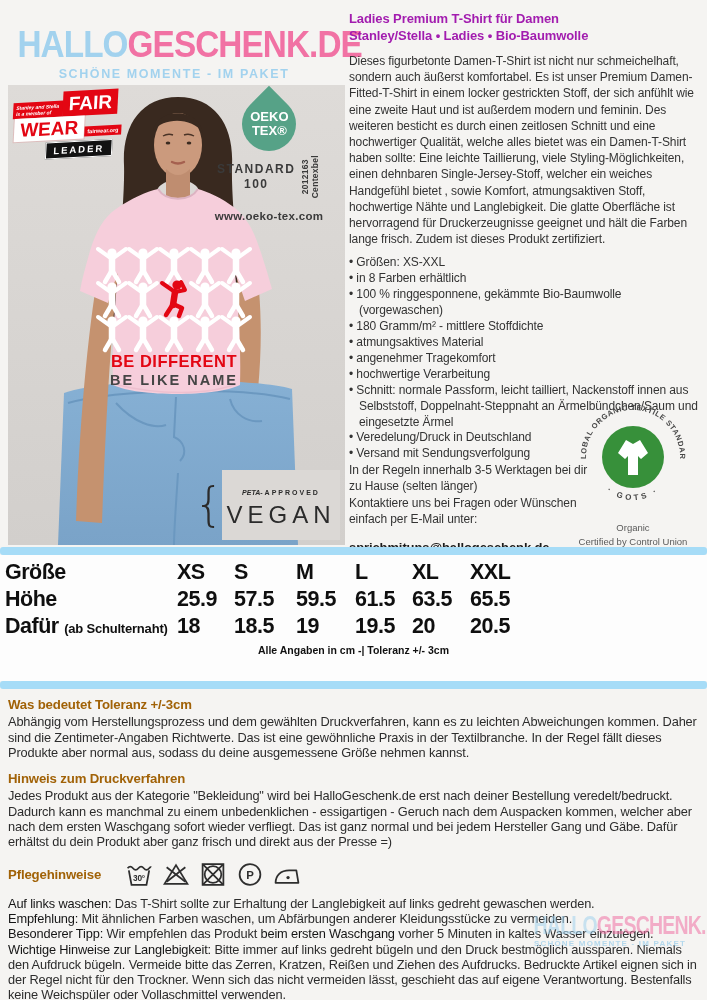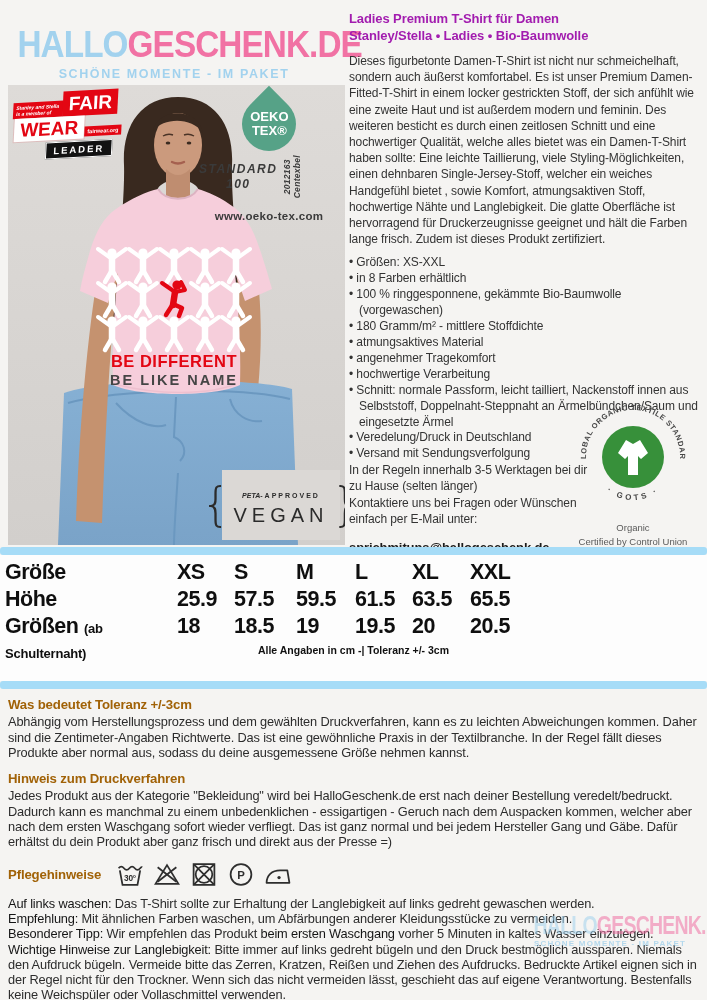--- a/index.html
+++ b/index.html
@@ -33,37 +33,37 @@
   .fw-leader{margin-left:30px;margin-top:2px;display:inline-block;background:#121212;color:#fff;
              border:1.5px solid #fff;font-size:9.5px;font-weight:800;letter-spacing:2px;
              padding:2px 7px;transform:skewX(-6deg);}
 
   
   .oeko{position:absolute;right:6px;top:8px;width:140px;text-align:center;}
   .oeko-drop{width:54px;height:54px;margin:4px auto 2px auto;background:#56a287;
              border-radius:0 50% 50% 50%;transform:rotate(45deg);
              display:flex;align-items:center;justify-content:center;}
   .oeko-drop-inner{transform:rotate(-45deg);color:#fff;font-weight:800;font-size:13px;line-height:1.05;}
-  .oeko-mid{display:flex;align-items:center;gap:6px;margin-top:4px;font-style:italic;}
+  .oeko-mid{display:flex;justify-content:center;align-items:center;gap:6px;margin-top:4px;}
   .oeko-std{font-size:12px;font-weight:800;letter-spacing:1.5px;color:#3a3a3a;line-height:1.25;}
   .oeko-cert{font-size:8.5px;font-weight:800;color:#3a3a3a;writing-mode:vertical-rl;
              transform:rotate(180deg);line-height:1.15;letter-spacing:.3px;}
   .oeko-url{margin-top:12px;font-size:11.5px;font-weight:800;color:#3a3a3a;letter-spacing:.3px;}
 
   
   .design{position:absolute;left:86px;top:160px;width:160px;height:145px;}
 
   
   .vegan{position:absolute;right:5px;bottom:5px;width:118px;height:70px;background:#dbd8d5;
          display:flex;align-items:center;justify-content:center;color:#2b2b2b;}
   .vg-brace{font-size:46px;font-weight:300;line-height:0.9;font-family:"DejaVu Sans",sans-serif;}
   .vg-mid{margin:0 3px;text-align:center;}
   .vg-top{font-size:7px;font-weight:700;letter-spacing:2px;}
   .vg-top .vg-brand{font-style:italic;font-weight:800;letter-spacing:0;}
-  .vg-word{font-size:20px;font-weight:500;letter-spacing:5px;margin-top:2px;}
+  .vg-word{font-size:24px;font-weight:500;letter-spacing:5px;margin-top:2px;}
 
   
   .right-col{position:absolute;left:349px;top:10px;width:357px;font-size:12px;line-height:16.2px;
              letter-spacing:-.1px;color:#333;}
   .rc-title{font-size:13px;line-height:17px;font-weight:700;color:#a21caf;}
   .rc-desc{margin-top:9px;}
   .rc-bullets{margin-top:8px;}
   .bullet{padding-left:10px;text-indent:-10px;line-height:15.9px;}
   .bullet::before{content:"• ";}
   .rc-para{width:240px;}
@@ -84,21 +84,21 @@
         padding-left:5px;align-items:baseline;height:27px;
         font-size:21.5px;font-weight:700;letter-spacing:-.5px;color:#0f0f0f;}
   .tlabel .suffix{font-size:13px;font-weight:600;letter-spacing:-.2px;}
   .tnote{text-align:center;font-size:10.5px;font-weight:700;color:#111;margin-top:3px;}
 
   
   .bottom{position:absolute;left:8px;top:697px;width:694px;font-size:12.8px;line-height:15.3px;
           letter-spacing:-.15px;color:#2c2c2c;}
   .b-head{font-size:13.2px;font-weight:700;color:#a16207;margin-bottom:2px;}
   .b-sec{margin-bottom:11px;}
-  .care-row{display:flex;align-items:center;gap:1px;margin:4px 0 8px 0;}
+  .care-row{display:flex;align-items:center;gap:10px;margin:4px 0 8px 0;}
   .care-row .b-head{margin:0 14px 0 0;}
   .care-icons{display:flex;gap:9px;align-items:center;}
   .bold{font-weight:400;color:#151515;text-align:right;}
 
   
   .watermark{position:absolute;left:512px;top:913px;width:196px;text-align:center;opacity:.55;
              pointer-events:none;}
   .wm-main{font-size:25px;font-weight:800;letter-spacing:-1px;line-height:1;white-space:nowrap;
            transform:scaleX(.78);transform-origin:center;}
   .wm-tag{margin-top:1px;font-size:8px;font-weight:800;letter-spacing:1.2px;color:#7fc2e8;}
@@ -288,21 +288,21 @@
     <div class="trow">
       <div class="tlabel"><span>Höhe</span> <span class="suffix"></span></div>
       <div>25.9</div>
       <div>57.5</div>
       <div>59.5</div>
       <div>61.5</div>
       <div>63.5</div>
       <div>65.5</div>
     </div>
     <div class="trow">
-      <div class="tlabel"><span>Größen</span> <span class="suffix">(ab Schulternaht)</span></div>
+      <div class="tlabel"><span>Dafür</span> <span class="suffix">(ab Schulternaht)</span></div>
       <div>18</div>
       <div>18.5</div>
       <div>19</div>
       <div>19.5</div>
       <div>20</div>
       <div>20.5</div>
     </div>
     <div class="tnote">Alle Angaben in cm -| Toleranz +/- 3cm</div>
   </div>
   <div class="bar bar2"></div>

